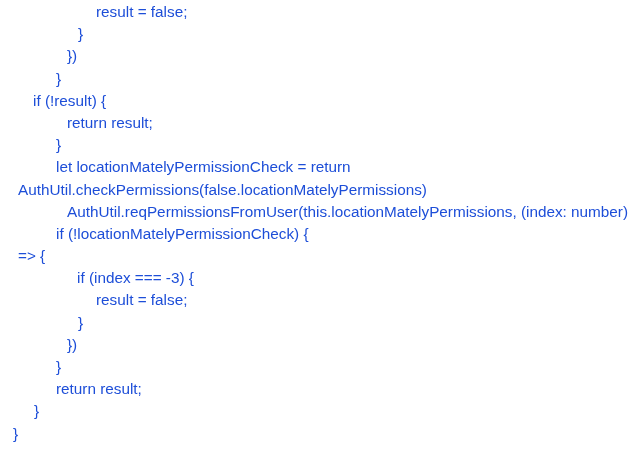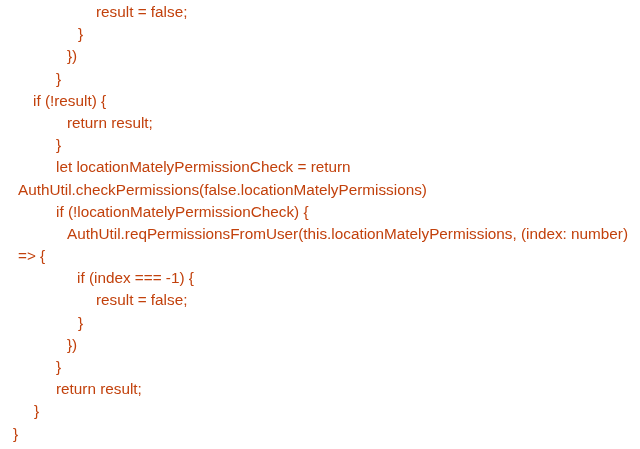--- a/index.html
+++ b/index.html
@@ -28,34 +28,34 @@
   }
   .code-line {
     white-space: pre;
     height: 22.2px;
   }
 </style>
 </head>
 <body>
 
 <div class="code-snippet">
-  <div class="code-block" style="color: #c2410c;">
+  <div class="code-block" style="color: #1d4ed8;">
       <div class="code-line" style="padding-left: 96px;">result = false;</div>
       <div class="code-line" style="padding-left: 78px;">}</div>
       <div class="code-line" style="padding-left: 67px;">})</div>
       <div class="code-line" style="padding-left: 56px;">}</div>
       <div class="code-line" style="padding-left: 33px;">if (!result) {</div>
       <div class="code-line" style="padding-left: 67px;">return result;</div>
       <div class="code-line" style="padding-left: 56px;">}</div>
       <div class="code-line" style="padding-left: 56px;">let locationMatelyPermissionCheck = return</div>
       <div class="code-line" style="padding-left: 18px;">AuthUtil.checkPermissions(false.locationMatelyPermissions)</div>
+      <div class="code-line" style="padding-left: 67px;">AuthUtil.reqPermissionsFromUser(this.locationMatelyPermissions, (index: number)</div>
       <div class="code-line" style="padding-left: 56px;">if (!locationMatelyPermissionCheck) {</div>
-      <div class="code-line" style="padding-left: 67px;">AuthUtil.reqPermissionsFromUser(this.locationMatelyPermissions, (index: number)</div>
       <div class="code-line" style="padding-left: 18px;">=&gt; {</div>
-      <div class="code-line" style="padding-left: 77px;">if (index === -1) {</div>
+      <div class="code-line" style="padding-left: 77px;">if (index === -3) {</div>
       <div class="code-line" style="padding-left: 96px;">result = false;</div>
       <div class="code-line" style="padding-left: 78px;">}</div>
       <div class="code-line" style="padding-left: 67px;">})</div>
       <div class="code-line" style="padding-left: 56px;">}</div>
       <div class="code-line" style="padding-left: 56px;">return result;</div>
       <div class="code-line" style="padding-left: 34px;">}</div>
       <div class="code-line" style="padding-left: 13px;">}</div>
     </div>
 </div>
 

